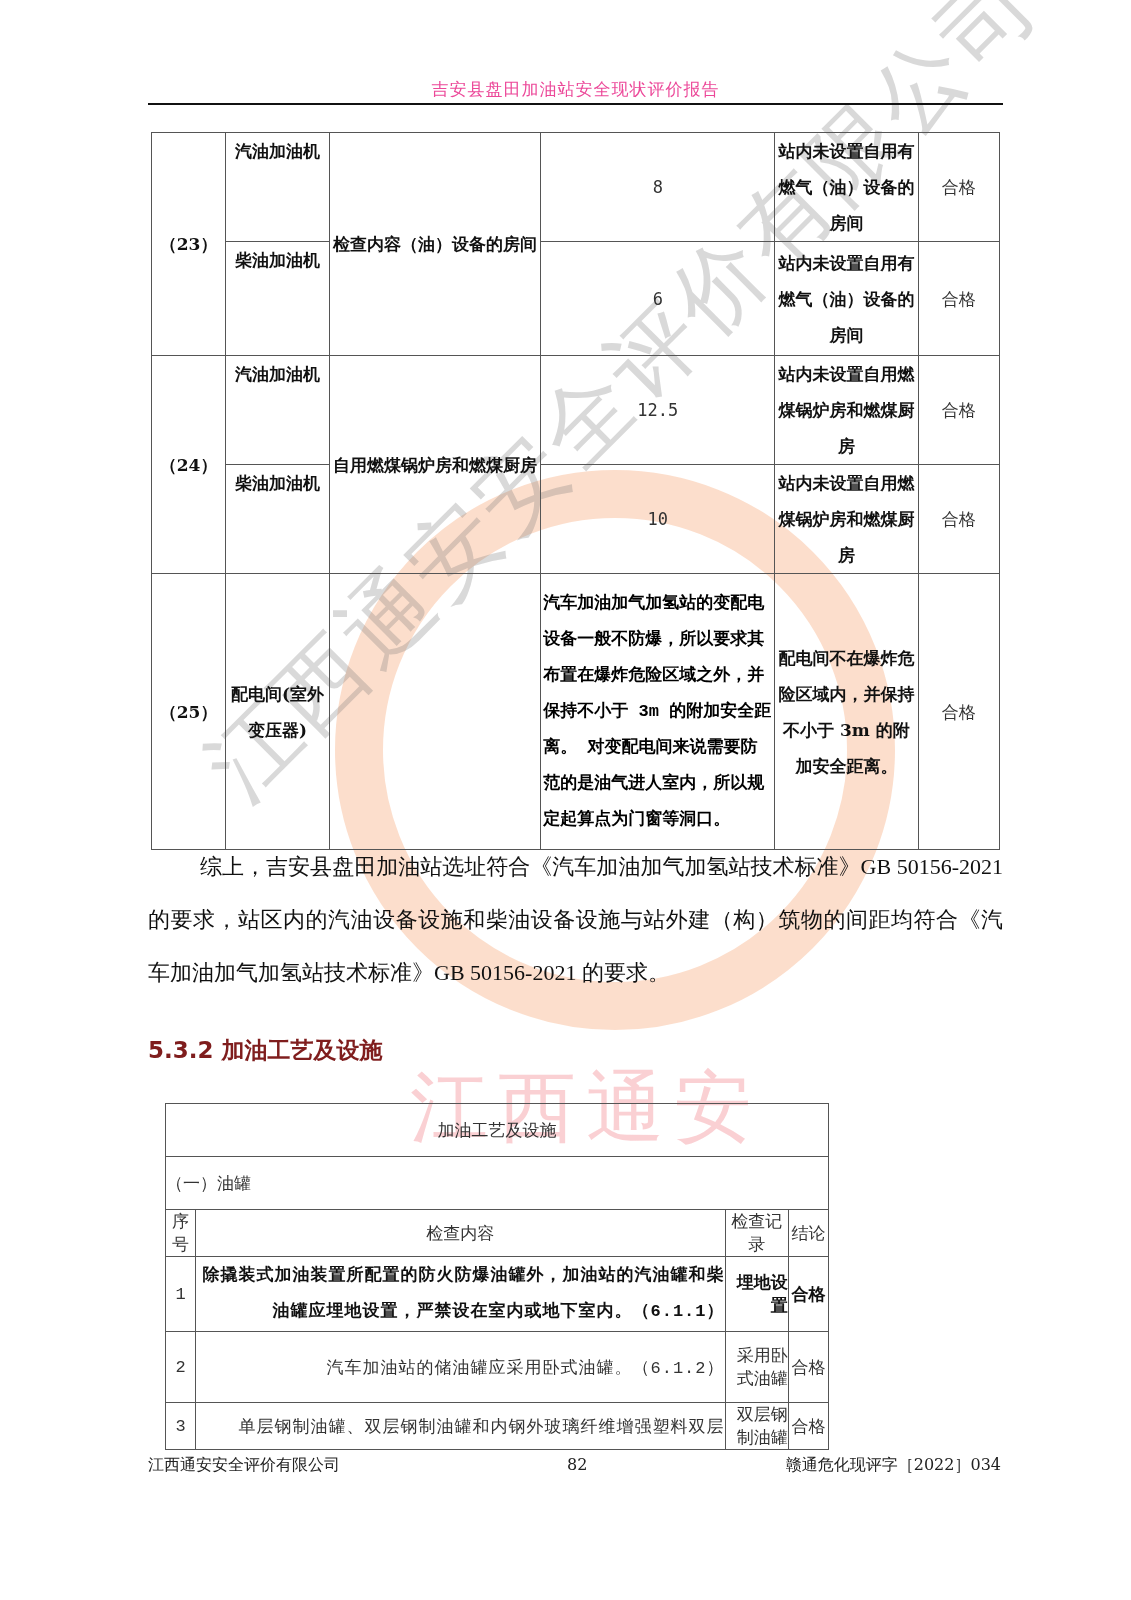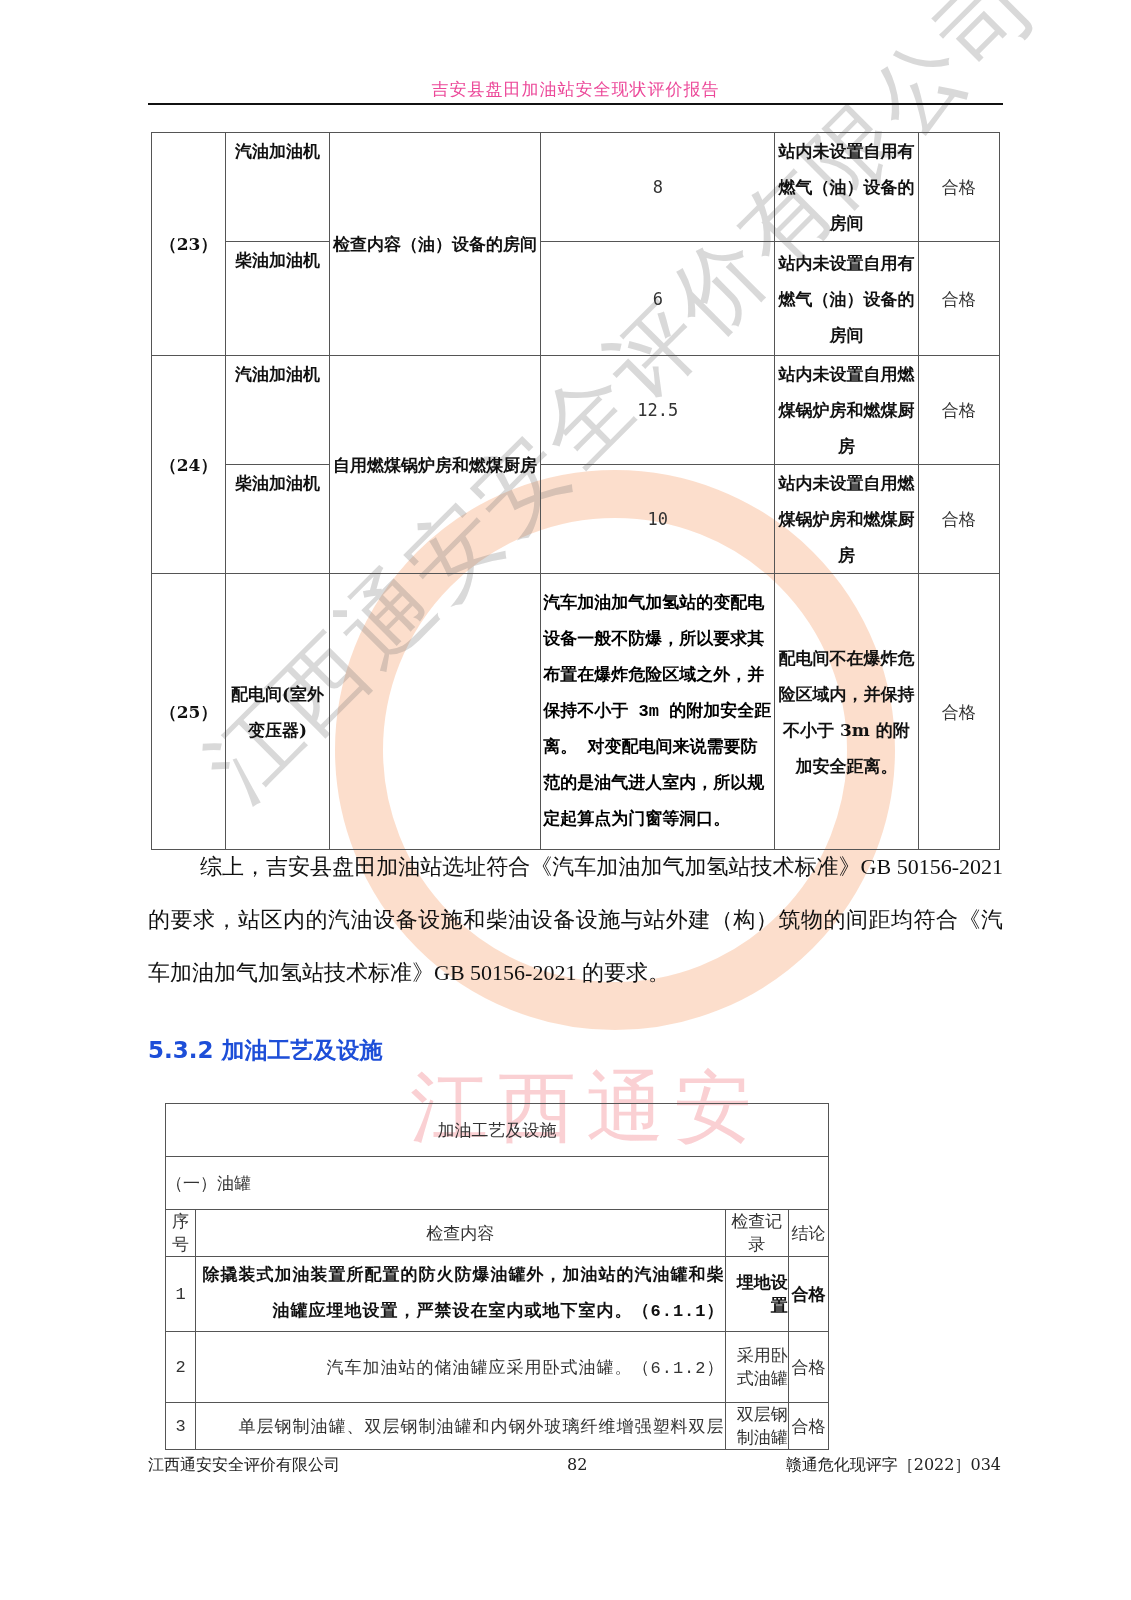--- a/index.html
+++ b/index.html
@@ -23,21 +23,21 @@
   .c-val { width: 230px; text-align: center; font-family: "DejaVu Sans Mono", monospace; font-size: 15px; color: #333; }
   .c-val.txt { text-align: left; font-family: Liberation Mono, monospace; font-size: 17px; font-weight: bold; color: #000000; padding-left: 2px; }
   .c-rec { width: 142px; text-align: center; font-weight: bold; }
   .c-res { width: 80px; text-align: center; color: #333; font-weight: normal; }
 
   .para { position: absolute; left: 148px; width: 855px; font-size: 22px; line-height: 53px;
           font-family: "Liberation Serif", serif; color: #111; text-align: justify; }
   .para .indent { display: inline-block; width: 52px; }
 
   .sec-title { position: absolute; left: 148px; top: 1035px; font-size: 23px; font-weight: bold;
-               font-family: "DejaVu Sans", sans-serif; color: #1d4ed8; }
+               font-family: "DejaVu Sans", sans-serif; color: #7f1d1d; }
 
   
   .t2 { left: 165px; top: 1103px; width: 664px; font-family: Liberation Mono, monospace; }
   .t2 td { font-size: 17px; color: #333; }
   .t2 .caption { height: 52px; text-align: center; }
   .t2 .sub { height: 52px; text-align: left; }
   .t2 .hdr td { height: 40px; text-align: center; }
   .t2 .r1 td { height: 74px; }
   .t2 .r2 td { height: 70px; }
   .t2 .r3 td { height: 32px; }

